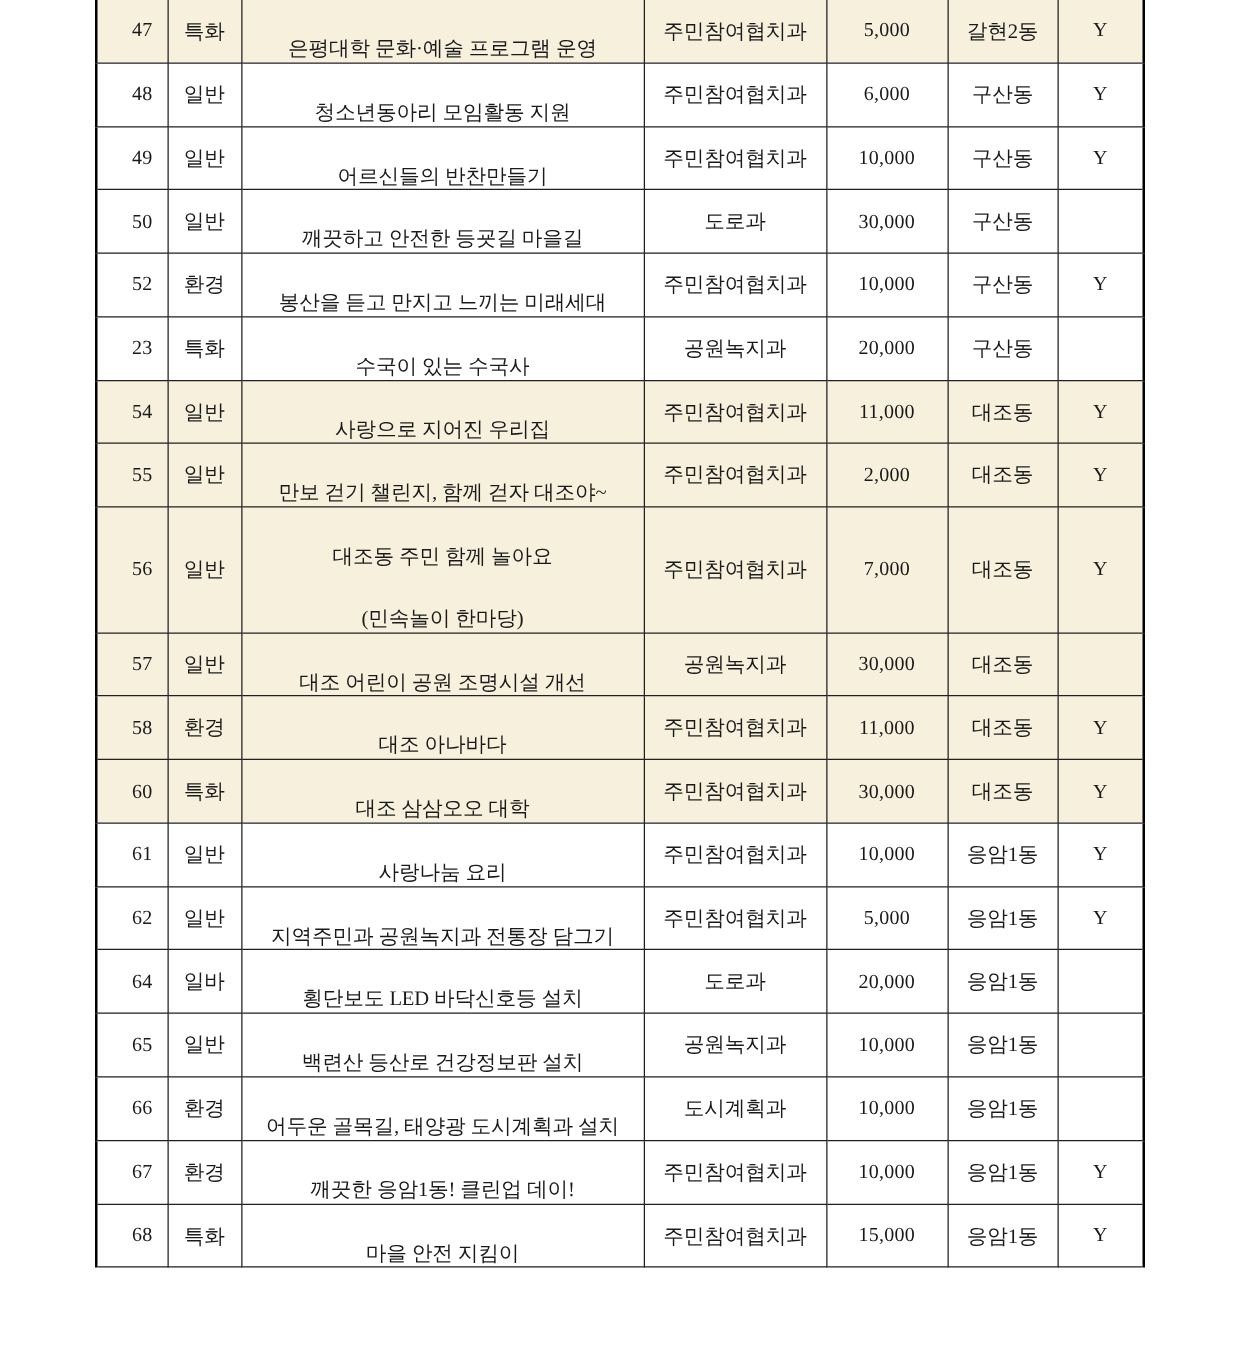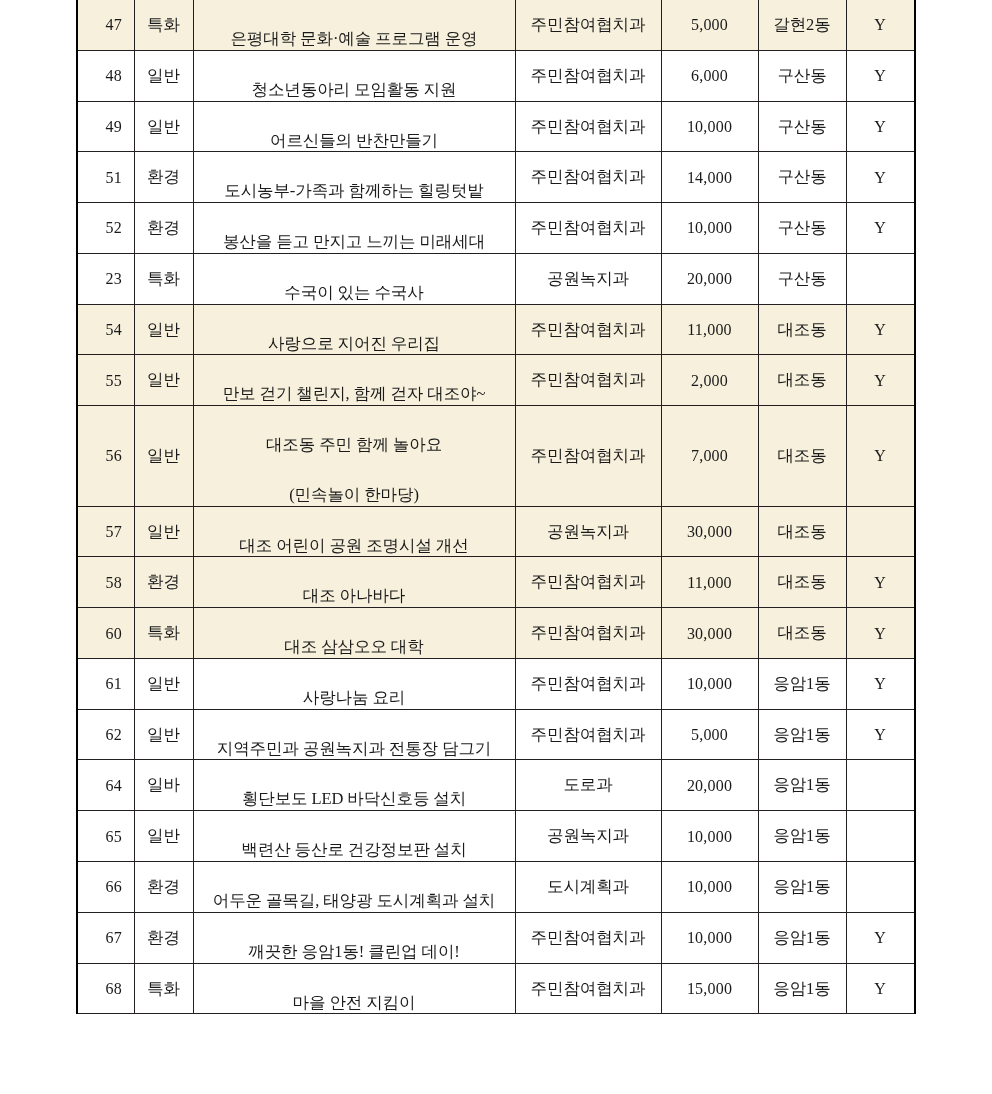--- a/index.html
+++ b/index.html
@@ -124,29 +124,29 @@
           <td class="col-type">일반</td>
           <td class="col-title">
             <span class="title-line">어르신들의 반찬만들기</span>
           </td>
           <td class="col-dept">주민참여협치과</td>
           <td class="col-amt">10,000</td>
           <td class="col-dong">구산동</td>
           <td class="col-flag">Y</td>
         </tr>
         <tr>
-          <td class="col-no">51</td>
-          <td class="col-type">환경</td>
-          <td class="col-title">
-            <span class="title-line">도시농부-가족과 함께하는 힐링텃밭</span>
-          </td>
-          <td class="col-dept">주민참여협치과</td>
-          <td class="col-amt">14,000</td>
-          <td class="col-dong">구산동</td>
-          <td class="col-flag">Y</td>
+          <td class="col-no">50</td>
+          <td class="col-type">일반</td>
+          <td class="col-title">
+            <span class="title-line">깨끗하고 안전한 등굣길 마을길</span>
+          </td>
+          <td class="col-dept">도로과</td>
+          <td class="col-amt">30,000</td>
+          <td class="col-dong">구산동</td>
+          <td class="col-flag"></td>
         </tr>
         <tr>
           <td class="col-no">52</td>
           <td class="col-type">환경</td>
           <td class="col-title">
             <span class="title-line">봉산을 듣고 만지고 느끼는 미래세대</span>
           </td>
           <td class="col-dept">주민참여협치과</td>
           <td class="col-amt">10,000</td>
           <td class="col-dong">구산동</td>

